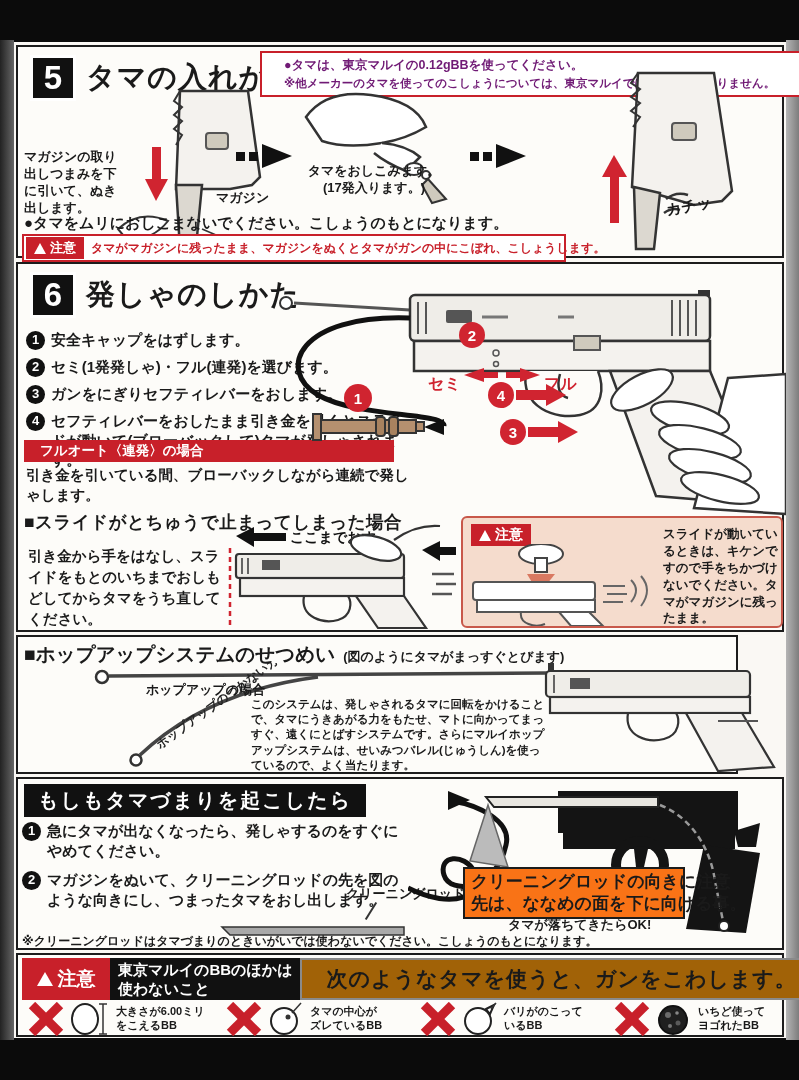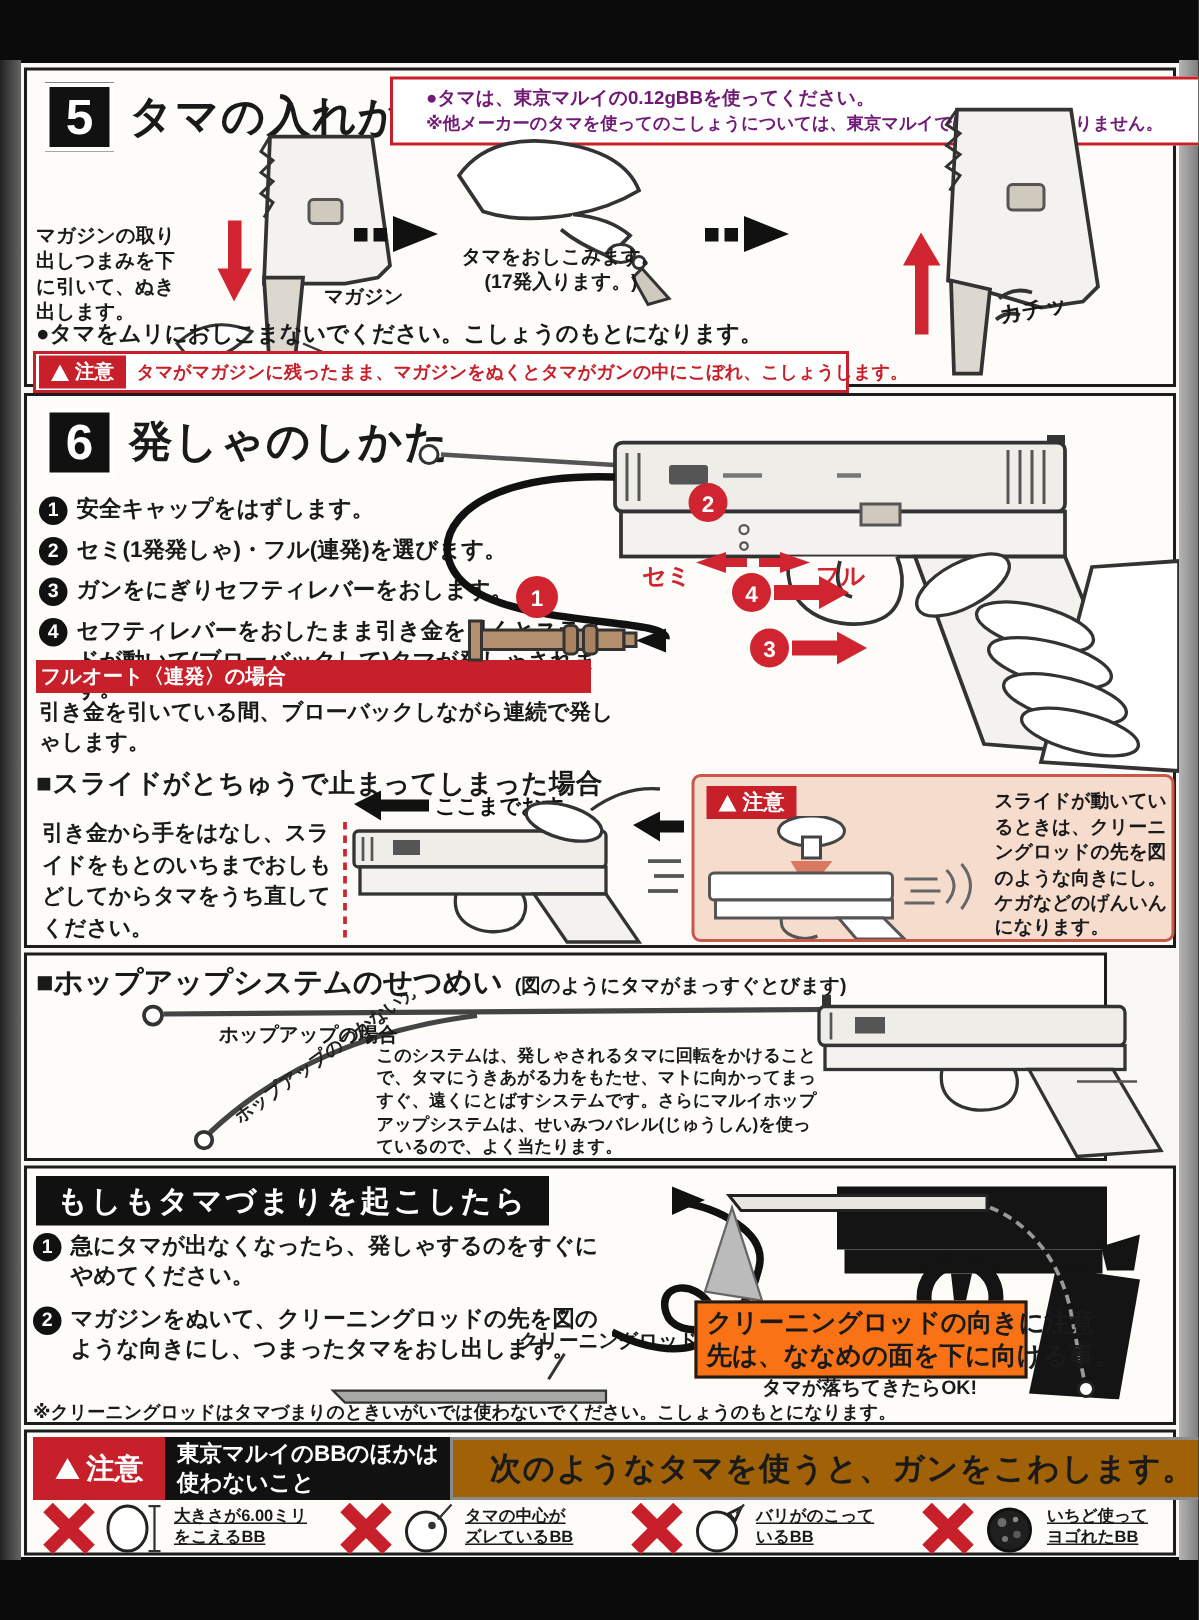--- a/index.html
+++ b/index.html
@@ -16,32 +16,32 @@
   .red-note-box{border:2px solid #c8202a;color:#701a75;background:#fff;padding:3px 22px;line-height:1.5;}
   .rn1{font-size:12.5px;} .rn2{font-size:11.5px;}
   .caution-strip{border:2px solid #c8202a;display:flex;align-items:center;gap:7px;padding:1px 6px 1px 2px;background:#fff;}
   .caution-badge{background:#c8202a;color:#fff;display:inline-flex;align-items:center;gap:4px;padding:2px 8px;font-size:13px;flex:none;}
   .tri{width:0;height:0;border-left:6px solid transparent;border-right:6px solid transparent;border-bottom:11px solid #fff;}
   .tri-red{width:0;height:0;border-left:8px solid transparent;border-right:8px solid transparent;border-bottom:14px solid #fff;}
   .caution-red-text{color:#c8202a;font-size:12px;white-space:nowrap;}
   .body15{font-size:15px;line-height:1.32;}
   .step{display:flex;gap:6px;align-items:flex-start;margin-bottom:7px;font-size:15px;line-height:1.3;}
   .badge-num{width:19px;height:19px;border-radius:50%;background:#111;color:#fff;font-size:13px;display:flex;align-items:center;justify-content:center;flex:none;margin-top:1px;}
-  .red-band{background:#c8202a;color:#fff;font-size:13.5px;padding:2px 3px;box-sizing:border-box;}
+  .red-band{background:#c8202a;color:#fff;font-size:13.5px;padding:2px 16px;box-sizing:border-box;}
   .sub-title{font-size:17.5px;letter-spacing:.5px;white-space:nowrap;}
   .pink-caution{background:#f5dccd;border:2px solid #c8584a;border-radius:6px;box-sizing:border-box;}
   .black-title-band{background:#111;color:#fff;font-size:20px;padding:3px 14px;display:inline-block;letter-spacing:2px;white-space:nowrap;}
   .callout{background:#f97316;border:2px solid #1c1c1c;font-size:17px;line-height:1.3;padding:2px 6px;text-align:center;box-sizing:border-box;white-space:nowrap;}
   .footnote{font-size:12px;white-space:nowrap;}
   .warn-header{position:absolute;display:flex;align-items:stretch;gap:0;}
   .warn-badge{background:#c8202a;color:#fff;display:flex;align-items:center;justify-content:center;gap:5px;width:88px;font-size:19px;flex:none;}
   .warn-black{background:#111;color:#fff;font-size:15px;line-height:1.3;padding:2px 8px;flex:none;display:flex;flex-direction:column;justify-content:center;}
   .warn-headline{border:2px solid #8a8a8a;background:#a16207;font-size:21px;display:flex;align-items:center;padding:0 24px;letter-spacing:1px;white-space:nowrap;}
   .xgroup{position:absolute;display:flex;align-items:center;gap:5px;}
-  .xlabel{font-size:11px;line-height:1.25;white-space:nowrap;text-decoration:underline;}
+  .xlabel{font-size:11px;line-height:1.25;white-space:nowrap;}
   .jp-label{white-space:nowrap;}
   svg text{font-family:"Liberation Sans","DejaVu Sans",sans-serif;font-weight:bold;}
 </style>
 </head>
 <body>
 
 <div class="stage">
   <div class="edge-left"></div>
   <div class="edge-right"></div>
 
@@ -246,21 +246,21 @@
           <rect x="10" y="56" width="118" height="12" fill="#fff" stroke="#555" stroke-width="2"></rect>
           <path d="M54,68 C52,80 68,84 78,80" fill="none" stroke="#555" stroke-width="2"></path>
           <path d="M92,68 L122,68 L136,82 L104,82 Z" fill="#fff" stroke="#555" stroke-width="2"></path>
           <g stroke="#666" stroke-width="2">
               <line x1="136" y1="42" x2="158" y2="42"></line>
               <line x1="140" y1="50" x2="160" y2="50"></line>
               <line x1="136" y1="58" x2="156" y2="58"></line>
             </g>
           <path d="M164,36 q10,10 0,22 M174,32 q12,14 0,30" fill="none" stroke="#666" stroke-width="2"></path>
         </svg>
-        <div class="abs" style="left:200px;top:8px;width:116px;font-size:12.5px;line-height:1.35;">スライドが動いているときは、クリーニングロッドの先を図のような向きにし。ケガなどのげんいんになります。</div>
+        <div class="abs" style="left:200px;top:8px;width:116px;font-size:12.5px;line-height:1.35;">スライドが動いているときは、キケンですので手をちかづけないでください。タマがマガジンに残ったまま。</div>
       </div>
     </div>
 
     <div class="box" style="left:2px;top:593px;width:722px;height:139px;">
       <div class="abs" style="left:6px;top:4px;display:flex;align-items:baseline;gap:8px;">
         <span style="font-size:19.5px;white-space:nowrap;">■ホップアップシステムのせつめい</span>
         <span style="font-size:13px;white-space:nowrap;">(図のようにタマがまっすぐとびます)</span>
       </div>
       <svg class="abs" style="left:0;top:26px;" width="768" height="112" viewBox="0 0 768 112">
         <circle cx="84" cy="14" r="6" fill="#fff" stroke="#333" stroke-width="2.5"></circle>

